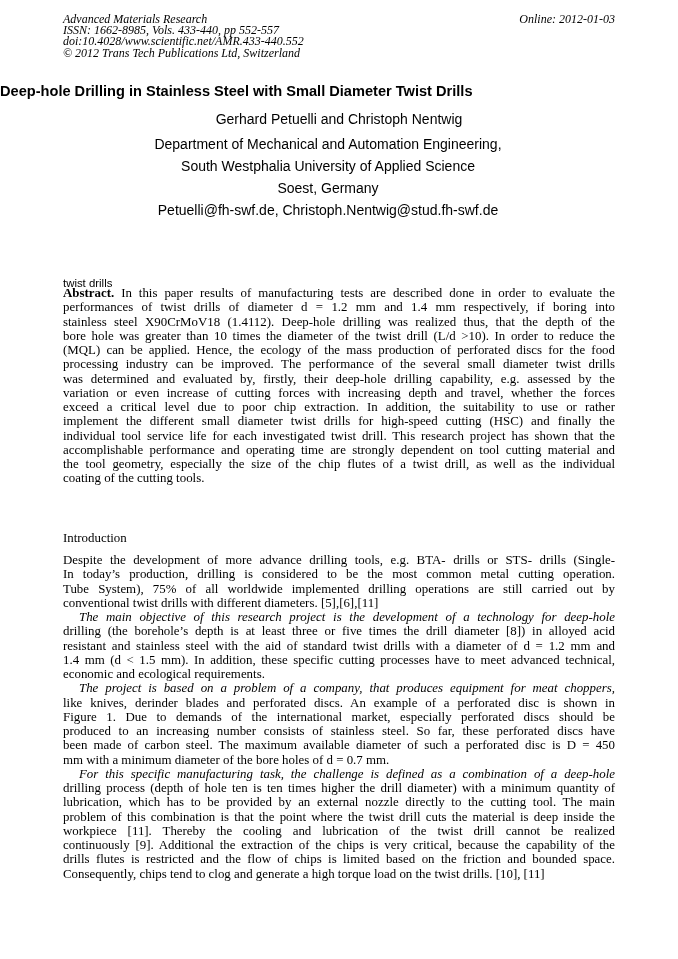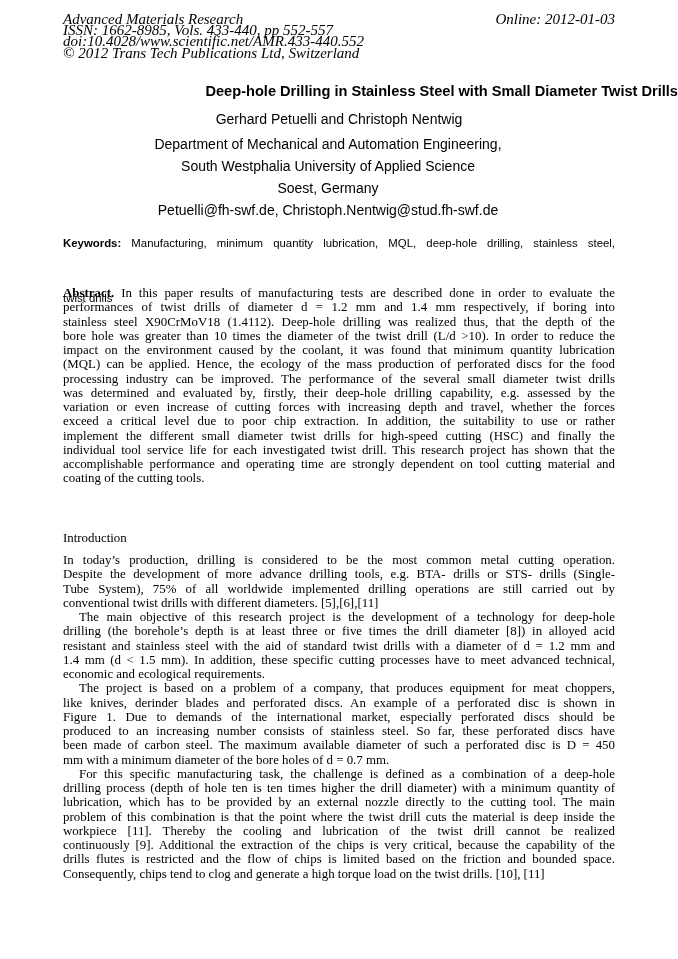--- a/index.html
+++ b/index.html
@@ -1,28 +1,28 @@
 <!DOCTYPE html>
 <html><head>
 <meta charset="utf-8">
 <style>
   html, body { margin: 0; padding: 0; background: #ffffff; }
   body { width: 678px; height: 959px; position: relative; overflow: hidden; color: #000; }
-  .hdr { position: absolute; top: 14px; left: 63px; width: 552px; font-family: "Liberation Serif", serif; font-style: italic; font-size: 15px; line-height: 11.2px; }
+  .hdr { position: absolute; top: 14px; left: 63px; width: 552px; font-family: "Liberation Serif", serif; font-style: italic; font-size: 12px; line-height: 11.2px; }
   .hdr-left div { white-space: nowrap; }
   .hdr-right { position: absolute; right: 0; top: 0; white-space: nowrap; }
-  .title { position: absolute; top: 82px; left: 0; width: 678px; text-align: right; font-family: "Liberation Sans", sans-serif; font-weight: bold; font-size: 14.6px; line-height: 18px; white-space: nowrap; }
+  .title { position: absolute; top: 82px; left: 0; width: 678px; text-align: left; font-family: "Liberation Sans", sans-serif; font-weight: bold; font-size: 14.6px; line-height: 18px; white-space: nowrap; }
   .authors { position: absolute; top: 111px; left: 0; width: 678px; text-align: center; font-family: "Liberation Sans", sans-serif; font-size: 14px; line-height: 17px; }
   .aff { position: absolute; left: 8px; width: 640px; text-align: center; font-family: "Liberation Sans", sans-serif; font-size: 14px; line-height: 14px; white-space: nowrap; }
   .kw { position: absolute; top: 236px; left: 63px; width: 552px; font-family: "Liberation Sans", sans-serif; font-size: 11.4px; line-height: 14.5px; text-align: justify; }
   .kw b { font-weight: bold; }
   .body-block { position: absolute; left: 63px; width: 552px; font-family: "Liberation Serif", serif; font-size: 12.9px; line-height: 14.25px; }
   .ln { display: block; text-align: justify; text-align-last: justify; white-space: nowrap; height: 14.25px; overflow: visible; }
   .ln.last { text-align-last: left; }
-  .indent { padding-left: 16px; }
+  .indent { padding-left: 16px; font-style: italic; }
   .section { position: absolute; left: 63px; top: 531px; font-family: "Liberation Serif", serif; font-weight: normal; font-size: 12.9px; line-height: 15px; }
   .lb { font-weight: bold; }
 </style>
 </head>
 <body>
 
 <div class="hdr">
   <div class="hdr-left">
     <div>Advanced Materials Research</div>
     <div>ISSN: 1662-8985, Vols. 433-440, pp 552-557</div>
@@ -33,47 +33,46 @@
 </div>
 
 <div class="title">Deep-hole Drilling in Stainless Steel with Small Diameter Twist Drills</div>
 <div class="authors">Gerhard Petuelli and Christoph Nentwig</div>
 <div class="aff" style="top:137px;">Department of Mechanical and Automation Engineering,</div>
 <div class="aff" style="top:159px;">South Westphalia University of Applied Science</div>
 <div class="aff" style="top:181px;">Soest, Germany</div>
 <div class="aff" style="top:203px;">Petuelli@fh-swf.de, Christoph.Nentwig@stud.fh-swf.de</div>
 
 <div class="kw">
-  <div class="ln" style="height:14.5px;"><b>Keywords:</b><span> Manufacturing, minimum quantity lubrication, MQL, deep-hole drilling, stainless steel,</span></div>
   <div class="ln last" style="height:14.5px;margin-top:40px;">twist drills</div>
 </div>
 
 <div class="body-block" style="top:286px;">
   <div class="ln"><span class="lb">Abstract.</span><span> In this paper results of manufacturing tests are described done in order to evaluate the</span></div>
   <div class="ln">performances of twist drills of diameter d = 1.2 mm and 1.4 mm respectively, if boring into</div>
   <div class="ln">stainless steel X90CrMoV18 (1.4112). Deep-hole drilling was realized thus, that the depth of the</div>
   <div class="ln">bore hole was greater than 10 times the diameter of the twist drill (L/d &gt;10). In order to reduce the</div>
-  <div class="ln">impact on the environment caused by the coolant, it was found that minimum quantity lubrication</div>
   <div class="ln">(MQL) can be applied. Hence, the ecology of the mass production of perforated discs for the food</div>
   <div class="ln">processing industry can be improved. The performance of the several small diameter twist drills</div>
   <div class="ln">was determined and evaluated by, firstly, their deep-hole drilling capability, e.g. assessed by the</div>
   <div class="ln">variation or even increase of cutting forces with increasing depth and travel, whether the forces</div>
   <div class="ln">exceed a critical level due to poor chip extraction. In addition, the suitability to use or rather</div>
   <div class="ln">implement the different small diameter twist drills for high-speed cutting (HSC) and finally the</div>
   <div class="ln">individual tool service life for each investigated twist drill. This research project has shown that the</div>
   <div class="ln">accomplishable performance and operating time are strongly dependent on tool cutting material and</div>
+  <div class="ln">the tool geometry, especially the size of the chip flutes of a twist drill, as well as the individual</div>
   <div class="ln last">coating of the cutting tools.</div>
 </div>
 
 <div class="section">Introduction</div>
 
 <div class="body-block" style="top:553px;">
   <div>
+    <div class="ln">Despite the development of more advance drilling tools, e.g. BTA- drills or STS- drills (Single-</div>
     <div class="ln">In today’s production, drilling is considered to be the most common metal cutting operation.</div>
-    <div class="ln">Despite the development of more advance drilling tools, e.g. BTA- drills or STS- drills (Single-</div>
     <div class="ln">Tube System), 75% of all worldwide implemented drilling operations are still carried out by</div>
     <div class="ln last">conventional twist drills with different diameters. [5],[6],[11]</div>
   </div>
   <div>
     <div class="ln indent">The main objective of this research project is the development of a technology for deep-hole</div>
     <div class="ln">drilling (the borehole’s depth is at least three or five times the drill diameter [8]) in alloyed acid</div>
     <div class="ln">resistant and stainless steel with the aid of standard twist drills with a diameter of d = 1.2 mm and</div>
     <div class="ln">1.4 mm (d &lt; 1.5 mm). In addition, these specific cutting processes have to meet advanced technical,</div>
     <div class="ln last">economic and ecological requirements.</div>
   </div>

